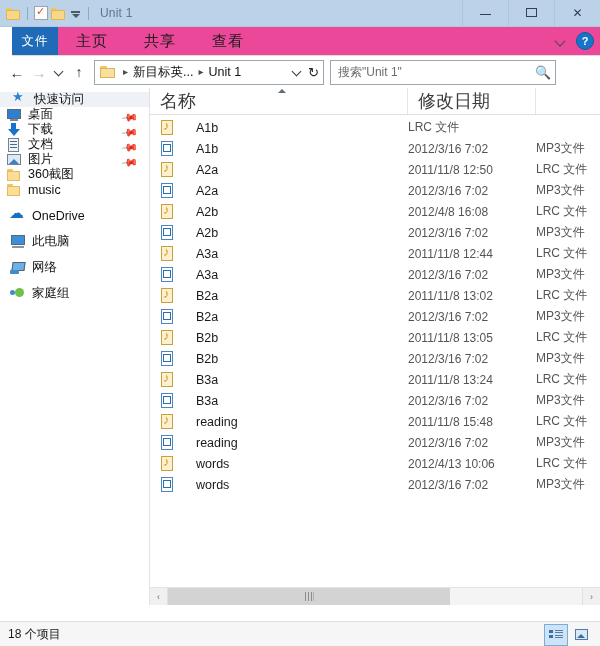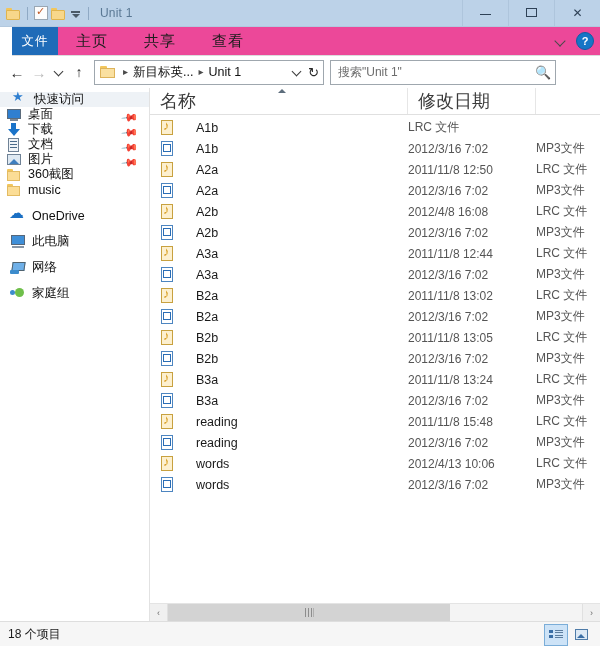--- a/index.html
+++ b/index.html
@@ -378,21 +378,21 @@
   .hs-grip {
     position: absolute; left: 50%; top: 4px; transform: translateX(-50%);
     width: 9px; height: 9px;
     background: repeating-linear-gradient(to right, #8d8d8d 0 1px, transparent 1px 3px);
   }
 
   
   .statusbar {
     height: 24px; flex: 0 0 24px; background: #f6f6f6;
     border-top: 1px solid #dedede; display: flex; align-items: center;
-    padding-left: 8px; font-size: 12px; color: #1a1a1a; position: relative;
+    padding-left: 8px; font-size: 12px; color: #1a1a1a; position: relative; margin-top: 16px;
   }
   .view-btns {
     position: absolute; right: 6px; top: 2px; display: flex; gap: 2px;
   }
   .vbtn {
     width: 22px; height: 20px; border: 1px solid transparent;
     display: flex; align-items: center; justify-content: center; position: relative;
   }
   .vbtn.active { background: #cde3f7; border-color: #7aadd8; }
   .v-details::before {

